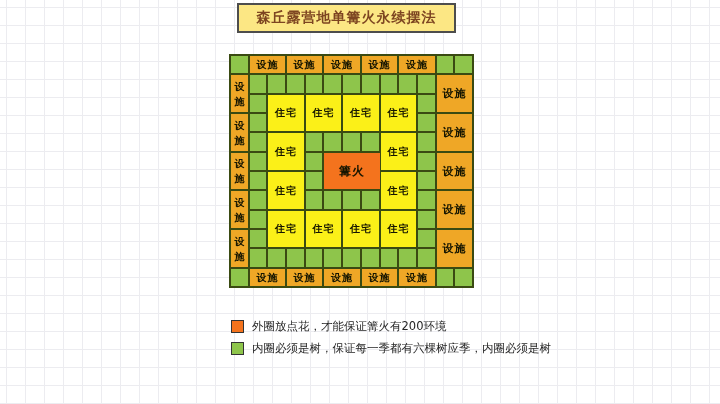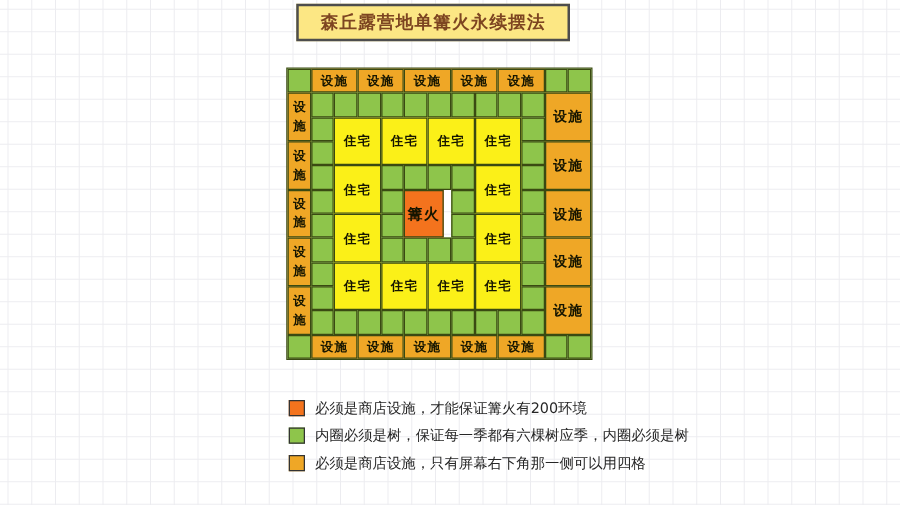--- a/index.html
+++ b/index.html
@@ -205,31 +205,27 @@
     <div class="blk green" style="left: 112px; top: 77px; width: 19px; height: 20px;"></div>
     <div class="blk green" style="left: 131px; top: 77px; width: 19px; height: 20px;"></div>
     <div class="blk green" style="left: 75px; top: 97px; width: 18px; height: 19px;"></div>
     <div class="blk green" style="left: 131px; top: 97px; width: 19px; height: 19px;"></div>
     <div class="blk green" style="left: 75px; top: 116px; width: 18px; height: 19px;"></div>
     <div class="blk green" style="left: 131px; top: 116px; width: 19px; height: 19px;"></div>
     <div class="blk green" style="left: 75px; top: 135px; width: 18px; height: 20px;"></div>
     <div class="blk green" style="left: 93px; top: 135px; width: 19px; height: 20px;"></div>
     <div class="blk green" style="left: 112px; top: 135px; width: 19px; height: 20px;"></div>
     <div class="blk green" style="left: 131px; top: 135px; width: 19px; height: 20px;"></div>
-    <div class="blk fire" style="left: 93px; top: 97px; width: 32px; height: 38px;">
+    <div class="blk fire" style="left: 93px; top: 97px; width: 58px; height: 38px;">
       <span>篝火</span>
     </div>
   </div>
 
 <div class="legend">
     <div class="legend-row">
       <div class="swatch" style="background: rgb(244, 115, 29);"></div>
-      <span class="legend-text">必须是商店设施，才能保证篝火有200环境</span>
+      <span class="legend-text">外圈放点花，才能保证篝火有200环境</span>
     </div>
     <div class="legend-row">
       <div class="swatch" style="background: rgb(142, 197, 75);"></div>
       <span class="legend-text">内圈必须是树，保证每一季都有六棵树应季，内圈必须是树</span>
     </div>
-    <div class="legend-row">
-      <div class="swatch" style="background: rgb(239, 167, 38);"></div>
-      <span class="legend-text">必须是商店设施，只有屏幕右下角那一侧可以用四格</span>
-    </div>
   </div>
 
 </body></html>

